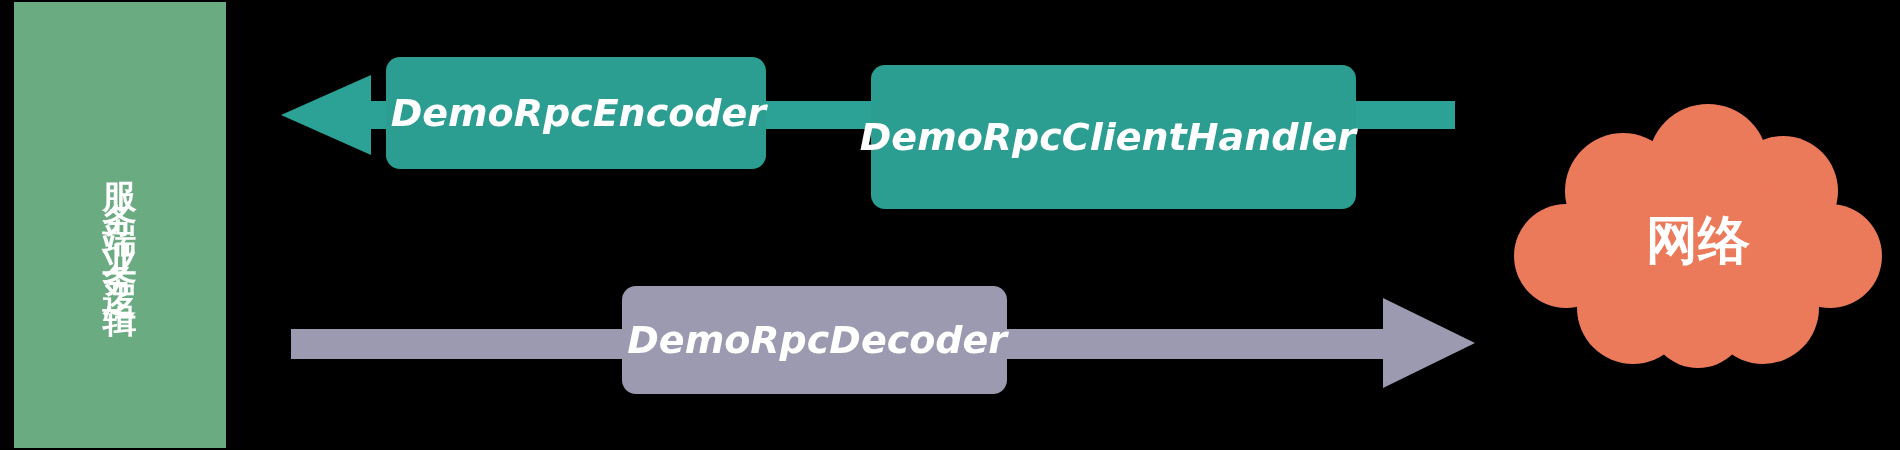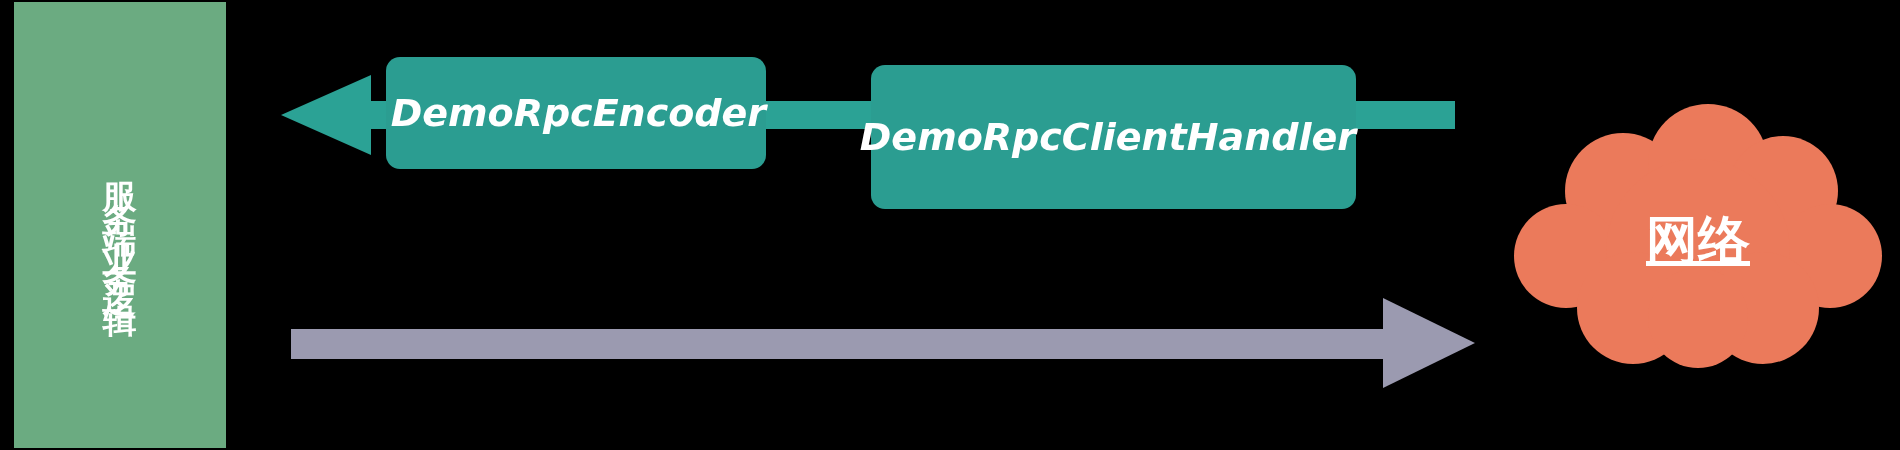--- a/index.html
+++ b/index.html
@@ -143,21 +143,20 @@
   .cloud-label {
     position: absolute;
     left: 0;
     top: 110px;
     width: 100%;
     text-align: center;
     color: var(--text, #ffffff);
     font-size: 52px;
     font-weight: bold;
     z-index: 2;
-    text-decoration: underline;
   }
 
   
   .watermark {
     position: absolute;
     left: 1628px;
     top: 384px;
     color: var(--text, #ffffff);
     font-size: 36px;
     font-weight: bold;
@@ -181,20 +180,23 @@
     <span>DemoRpcEncoder</span>
   </div>
 
   <div class="node teal-node handler">
     <span>DemoRpcClientHandler</span>
   </div>
 
   <div class="arrow-bar gray-bar"></div>
   <div class="arrow-head-right"></div>
 
+  <div class="node gray-node decoder">
+    <span>DemoRpcDecoder</span>
+  </div>
 
   <div class="cloud">
     <svg viewBox="0 0 380 290" xmlns="http://www.w3.org/2000/svg">
       <g fill="currentColor">
         <circle cx="115" cy="95" r="58"></circle>
         <circle cx="200" cy="68" r="60"></circle>
         <circle cx="275" cy="95" r="55"></circle>
         <circle cx="322" cy="160" r="52"></circle>
         <circle cx="58" cy="160" r="52"></circle>
         <circle cx="190" cy="155" r="92"></circle>

